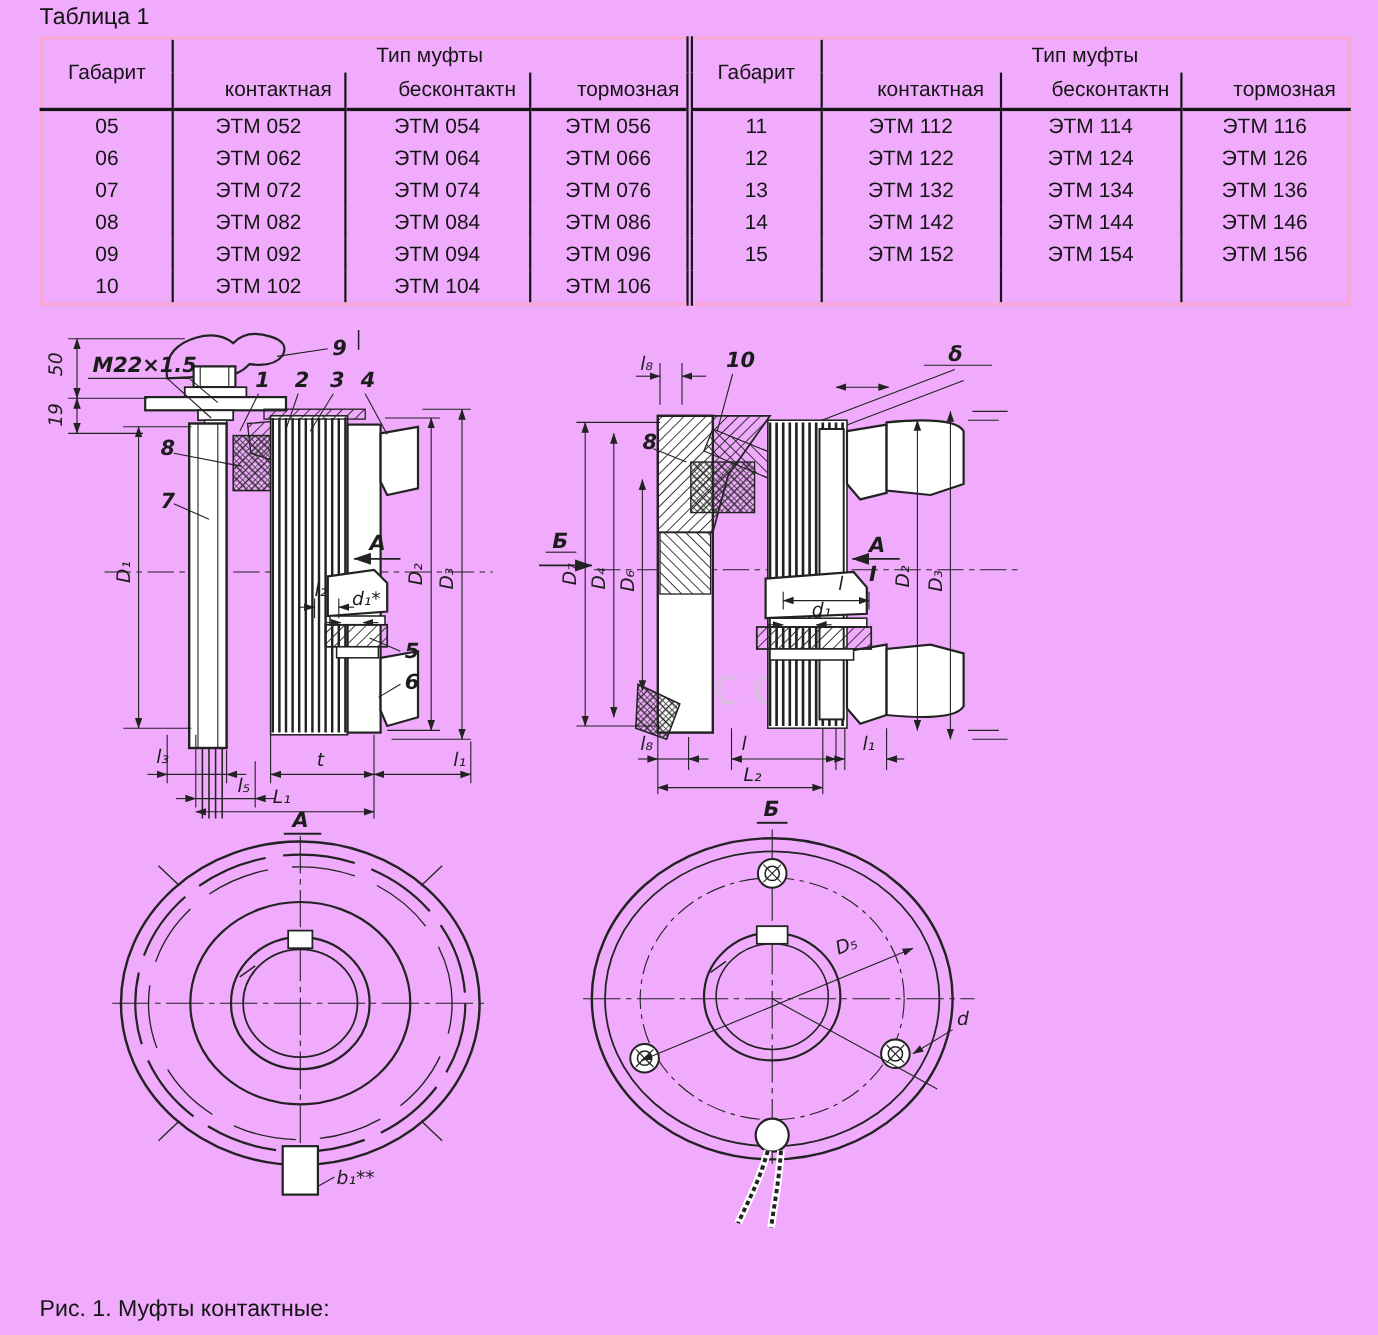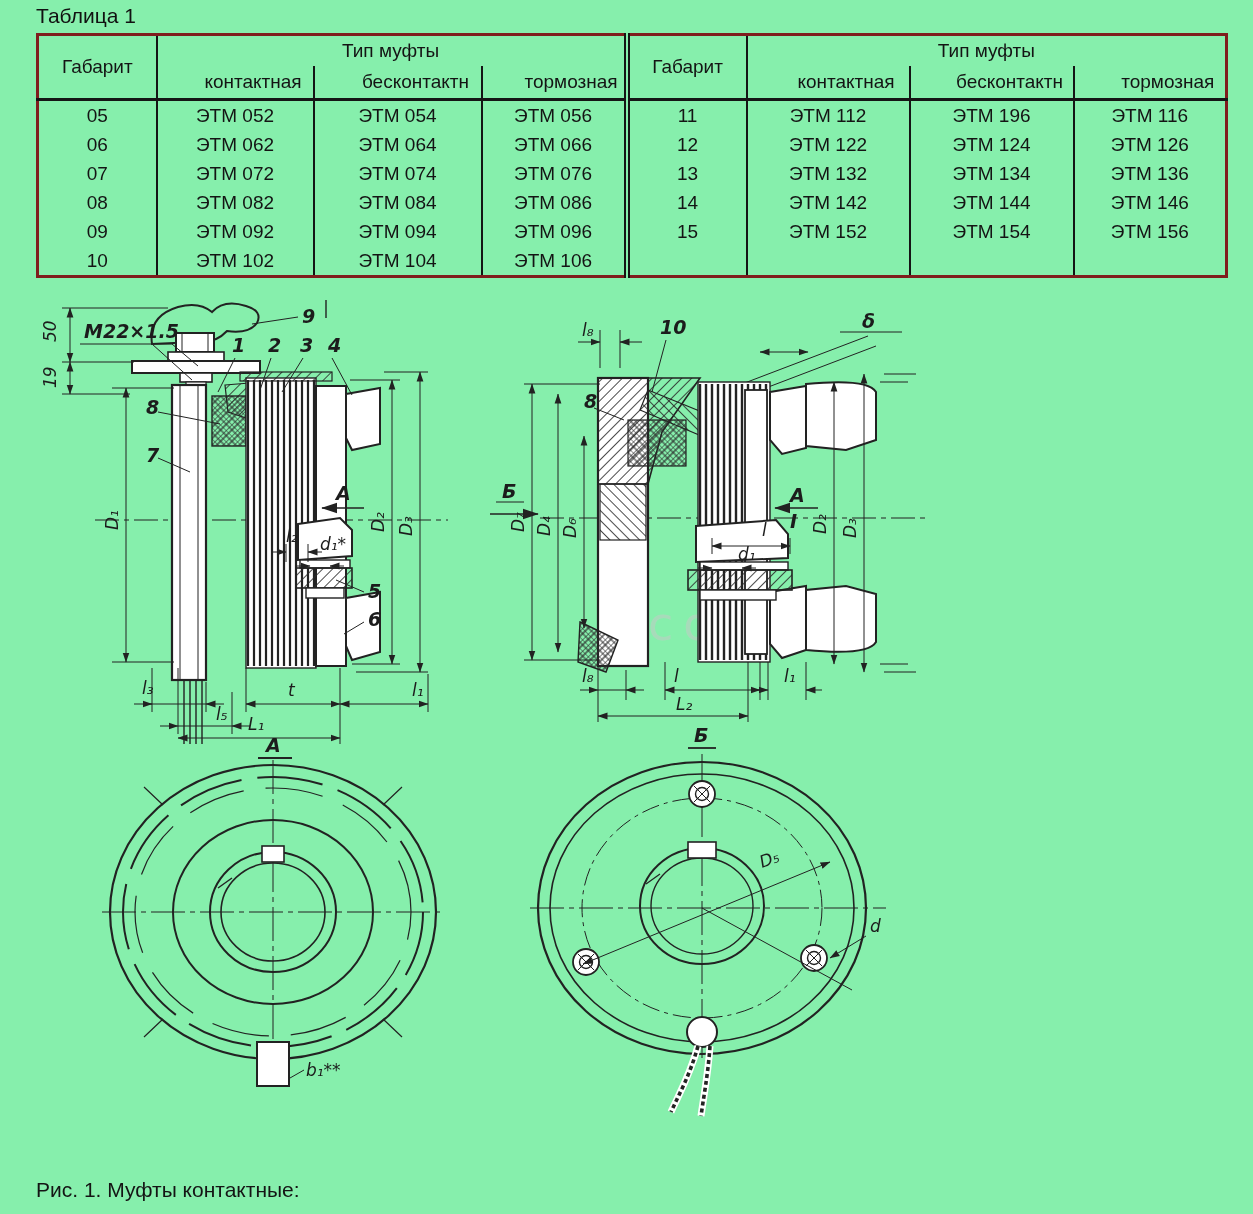--- a/index.html
+++ b/index.html
@@ -1,20 +1,20 @@
 <!DOCTYPE html>
 <html><head>
 <meta charset="utf-8">
 <style>
   html,body{margin:0;padding:0;background:#fff;}
-  .page{position:relative;width:1253px;height:1214px;background:#86efac;overflow:hidden;
+  .page{position:relative;width:1253px;height:1214px;background:#f0abfc;overflow:hidden;
         font-family:"Liberation Sans",sans-serif;color:#111;}
   .tbl-title{position:absolute;left:36px;top:4px;font-size:21px;color:#111;}
   table.tbl{position:absolute;left:36px;top:33px;width:1189px;border-collapse:collapse;
-        table-layout:fixed;border:3px solid #7f1d1d;}
+        table-layout:fixed;border:3px solid #f9a8d4;}
   table.tbl td{border-left:2px solid #151515;border-right:2px solid #151515;
         font-size:19px;text-align:center;vertical-align:middle;padding:0;color:#141414;}
   table.tbl tr.h1 td{height:30px;}
   table.tbl tr.h2 td{height:32px;border-bottom:3px solid #151515;padding-left:36px;}
   table.tbl td.gab{border-bottom:3px solid #151515;}
   table.tbl tr.b td{height:29px;border-top:none;border-bottom:none;}
   table.tbl td.dbl{border-left:6px double #151515;}
   svg{position:absolute;left:0;top:0;}
   .cap{position:absolute;font-size:21px;line-height:33px;color:#141414;margin-top:47px;}
   .lbl{font-family:"DejaVu Sans",sans-serif;font-style:italic;font-size:17px;fill:#1c1c1c;}
@@ -56,21 +56,21 @@
       <td>бесконтактн</td>
       <td>тормозная</td>
     </tr>
     <tr class="b">
       <td>05</td>
       <td>ЭТМ 052</td>
       <td>ЭТМ 054</td>
       <td>ЭТМ 056</td>
       <td class="dbl">11</td>
       <td>ЭТМ 112</td>
-      <td>ЭТМ 196</td>
+      <td>ЭТМ 114</td>
       <td>ЭТМ 116</td>
     </tr>
     <tr class="b">
       <td>06</td>
       <td>ЭТМ 062</td>
       <td>ЭТМ 064</td>
       <td>ЭТМ 066</td>
       <td class="dbl">12</td>
       <td>ЭТМ 122</td>
       <td>ЭТМ 124</td>

